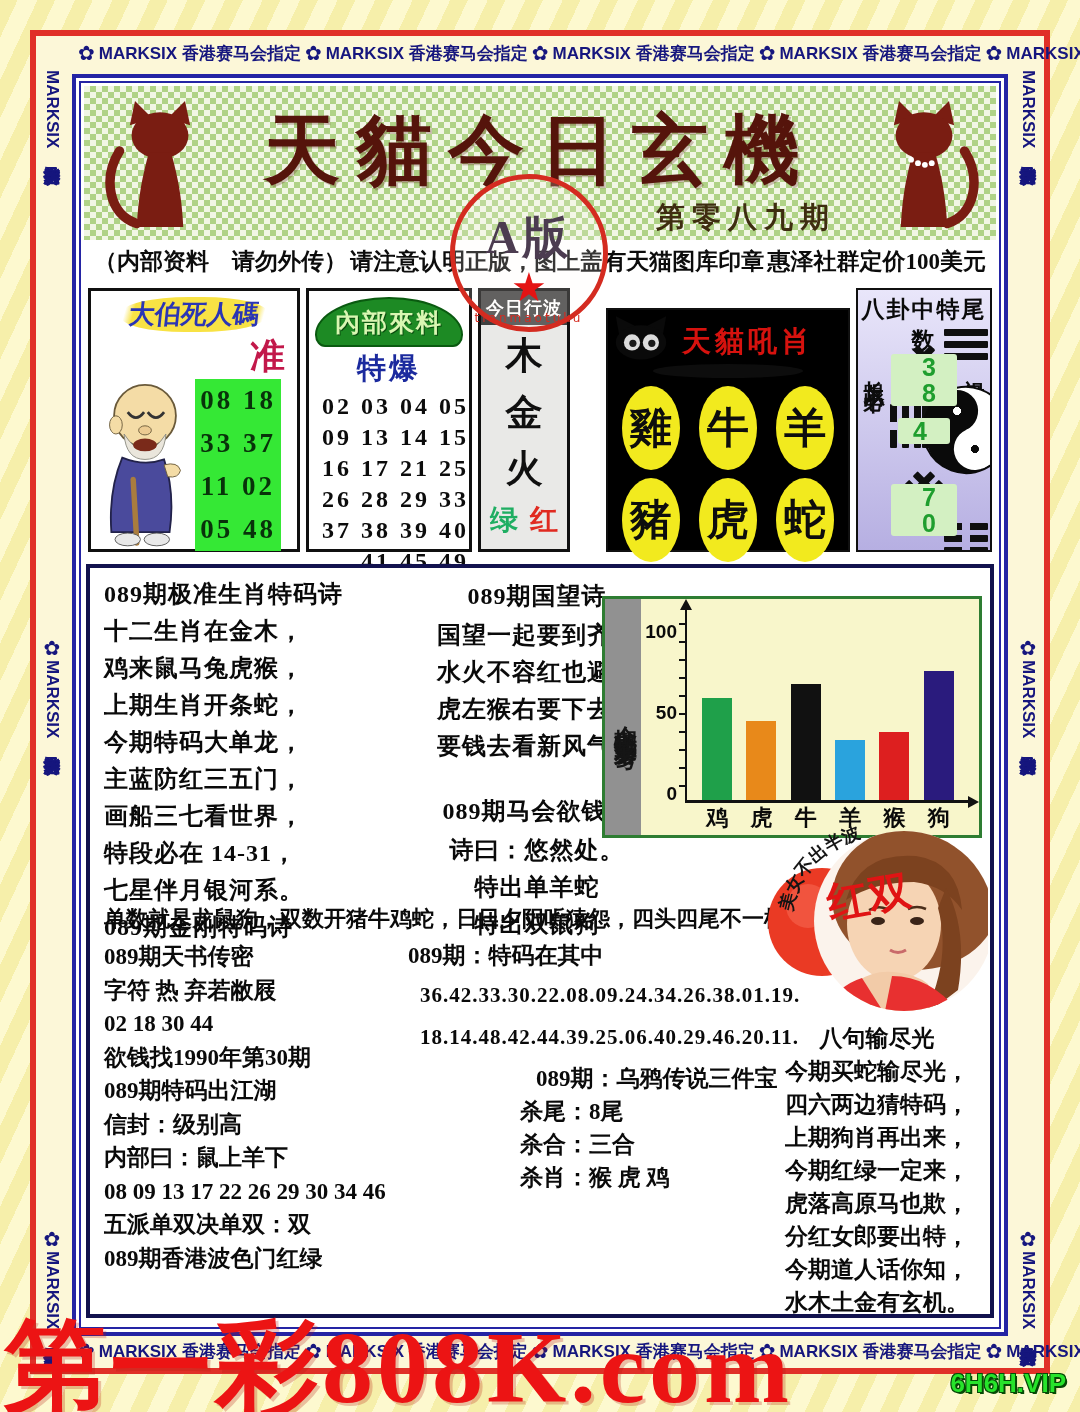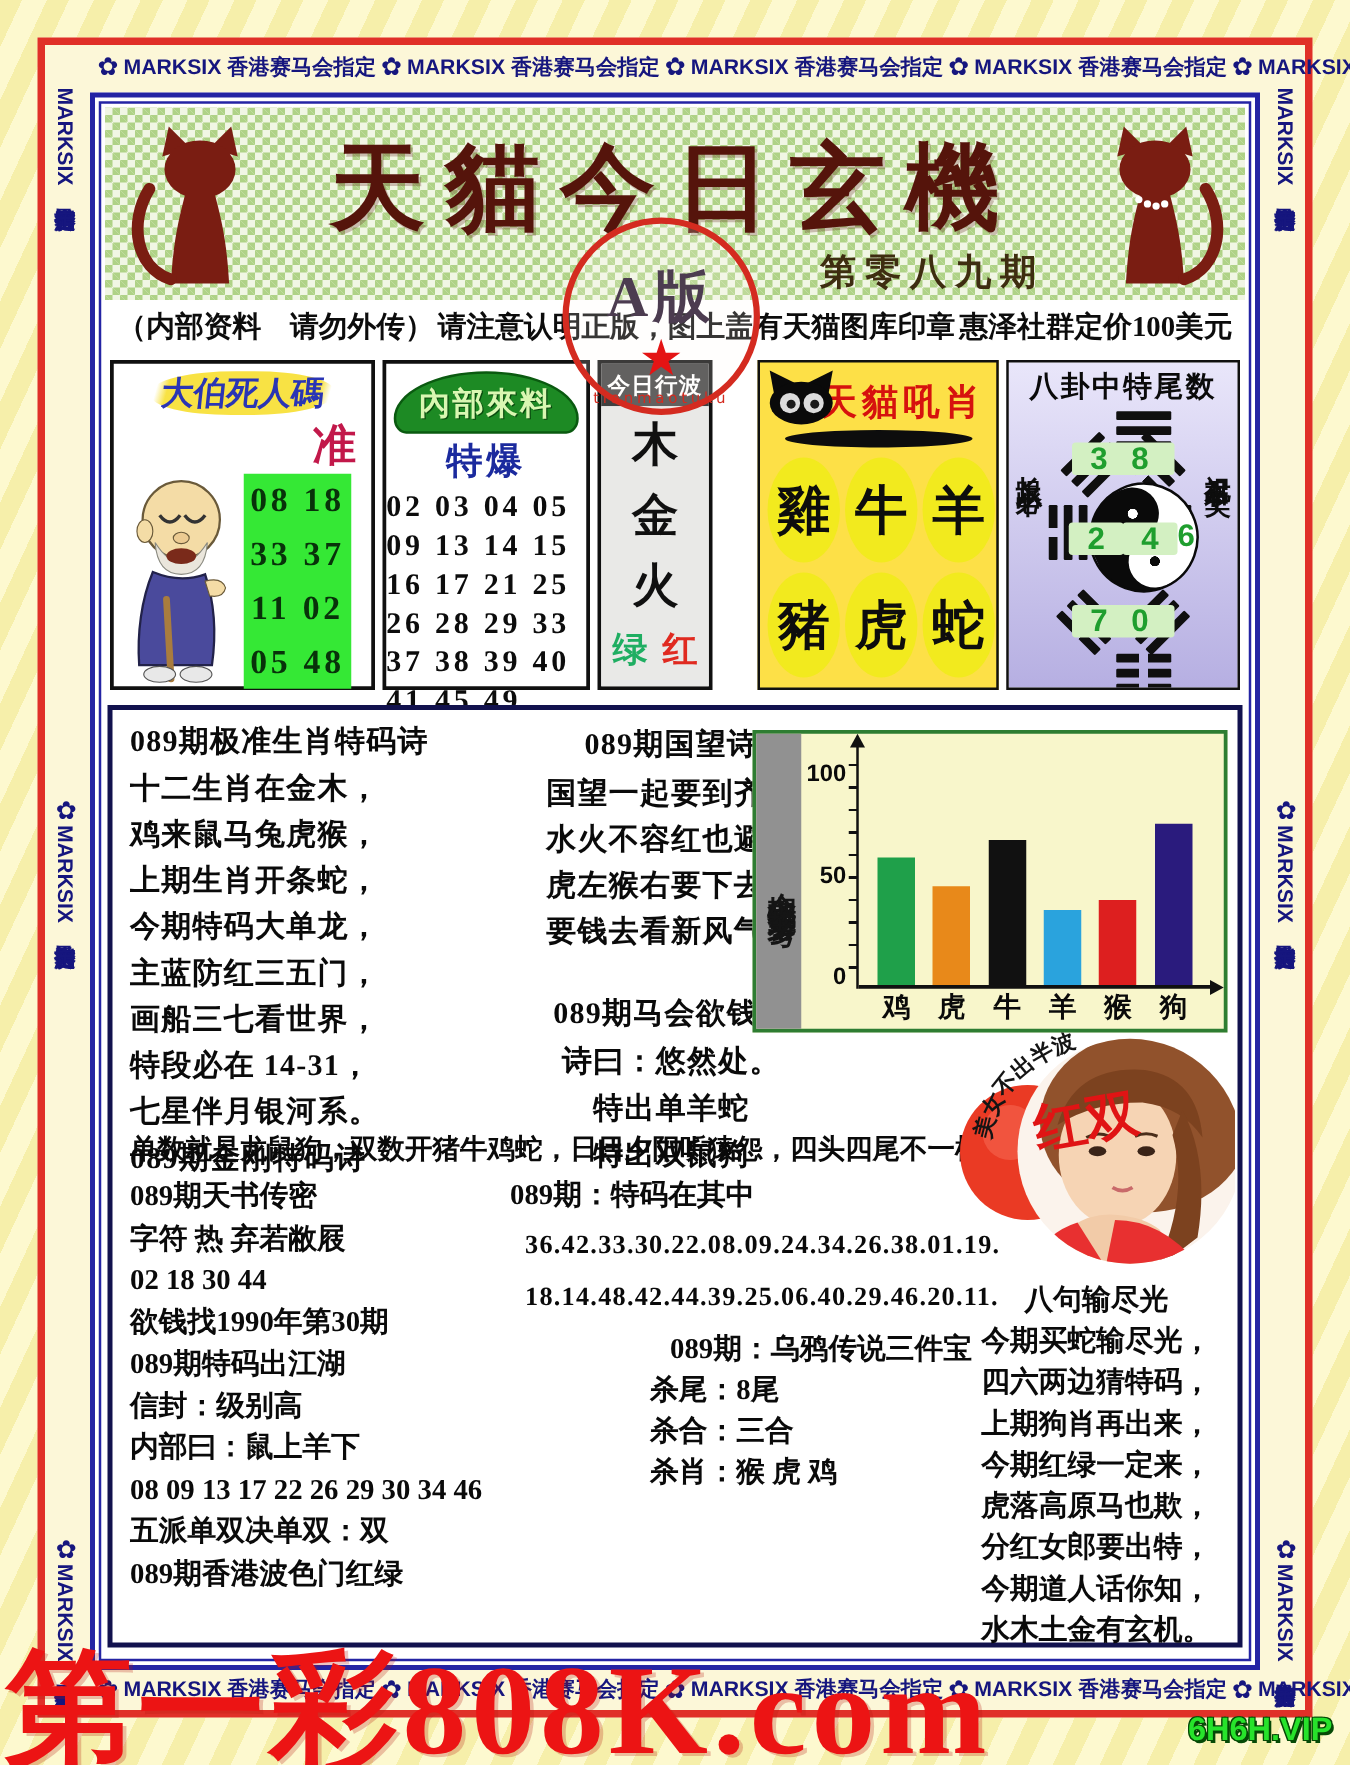--- a/index.html
+++ b/index.html
@@ -65,33 +65,33 @@
     background:#35e835; display:flex; flex-direction:column; justify-content:space-around;
     text-align:center; font-size:27px; font-weight:bold; color:#08320a; letter-spacing:3px; }
   
   .p-neibu { width:166px; }
   .neibu-banner { width:148px; height:50px; margin:6px auto 2px; background:#1d8a24;
     border:2px solid #0a5a10; border-radius:50% 50% 10px 10px / 75% 75% 12px 12px;
     display:flex; align-items:center; justify-content:center;
     color:#d9f7b2; font-size:25px; font-weight:bold; letter-spacing:2px;
     text-shadow:1px 1px 0 #0a4a0e; }
   .neibu-burst { text-align:center; font-size:29px; font-weight:bold; color:#1b2a9e; letter-spacing:3px; }
-  .neibu-rows { margin-top:2px; text-align:left; font-size:24px; font-weight:bold;
+  .neibu-rows { margin-top:2px; text-align:right; font-size:24px; font-weight:bold;
     letter-spacing:3px; line-height:31px; color:#0c0c0c; }
   
   .p-xingbo { width:92px; display:flex; flex-direction:column; }
   .xb-head { background:#404040; color:#fff; text-align:center; font-size:18px;
     font-weight:bold; padding:5px 0; letter-spacing:1px;
     font-family:"Liberation Sans","DejaVu Sans",sans-serif; }
   .xb-body { flex:1; background:#e9e9e7; display:flex; flex-direction:column;
     align-items:center; justify-content:space-evenly; font-size:37px; font-weight:bold; color:#101010; }
   .xb-waves { display:flex; gap:12px; font-size:28px; font-weight:bold; padding-bottom:4px; }
   .spacer { width:24px; }
   
-  .p-houxiao { width:193px; background:#fde047; border-width:2px; padding:4px 6px; }
+  .p-houxiao { width:244px; background:#000000; border-width:2px; padding:4px 6px;margin-top:20px; }
   .hx-head { position:relative; height:50px; }
   .cathead { position:absolute; left:0; top:0; width:54px; height:46px; }
   .hx-title { text-align:center; padding-left:40px; padding-top:8px; color:#d6120e;
     font-size:29px; font-weight:bold; letter-spacing:4px; }
   .hx-ellipse { width:150px; height:14px; background:#0d0d0d; border-radius:50%; margin:0 auto 8px; }
   .hx-grid { display:grid; grid-template-columns:repeat(3,1fr); gap:8px 4px; justify-items:center; }
   .hx-badge { width:58px; height:84px; background:#f2ea1e; border-radius:50%;
     display:flex; align-items:center; justify-content:center;
     font-size:42px; font-weight:bold; color:#0d0d0d; }
   
@@ -137,21 +137,21 @@
   .gw-gap { height:28px; }
   .fullline { position:absolute; left:14px; top:336px; font-size:22px; font-weight:bold; white-space:nowrap; }
   .tianshu { position:absolute; left:14px; top:372px; font-size:23px; line-height:33.5px; font-weight:600; white-space:nowrap; }
   .tema { position:absolute; left:318px; top:372px; font-size:23px; font-weight:bold; }
   .tema-rows { position:absolute; left:330px; top:406px; font-size:21px; line-height:42px;
     font-weight:bold; letter-spacing:1px; white-space:nowrap; }
   .wuya { position:absolute; left:388px; top:494px; font-size:23px; line-height:33px; font-weight:600; }
   .wuya .t { padding-left:58px; font-weight:bold; }
   .wuya div.ln { padding-left:42px; }
   
-  .chart { position:absolute; right:8px; top:16px; width:380px; height:242px;
+  .chart { position:absolute; right:8px; top:28px; width:380px; height:242px;
     border:3px solid #2e7d32; background:#f8f6cb; display:flex; }
   .cstrip { width:36px; background:#919191; writing-mode:vertical-rl; text-align:center;
     font-size:23px; font-weight:bold; color:#151515; letter-spacing:3px; padding-top:4px; }
   .cplot { flex:1; position:relative; }
   .cyaxis { position:absolute; left:44px; top:10px; bottom:32px; width:2px; background:#111; }
   .cyaxis:before { content:''; position:absolute; left:-5px; top:-10px;
     border-left:6px solid transparent; border-right:6px solid transparent; border-bottom:11px solid #111; }
   .cticks { position:absolute; left:38px; top:14px; bottom:32px; width:7px;
     background:repeating-linear-gradient(to top,transparent 0 16px,#111 16px 18px); }
   .cyl { position:absolute; width:34px; text-align:right; left:2px; font-size:19px; font-weight:bold;

